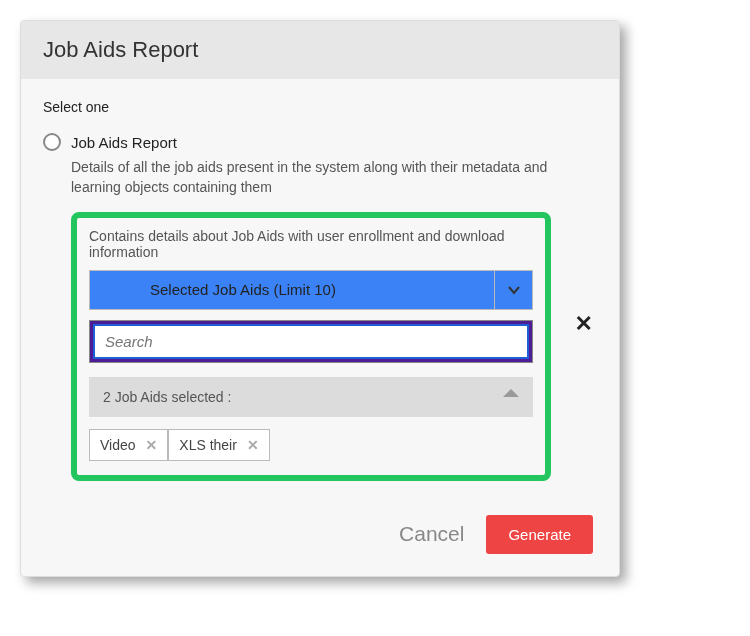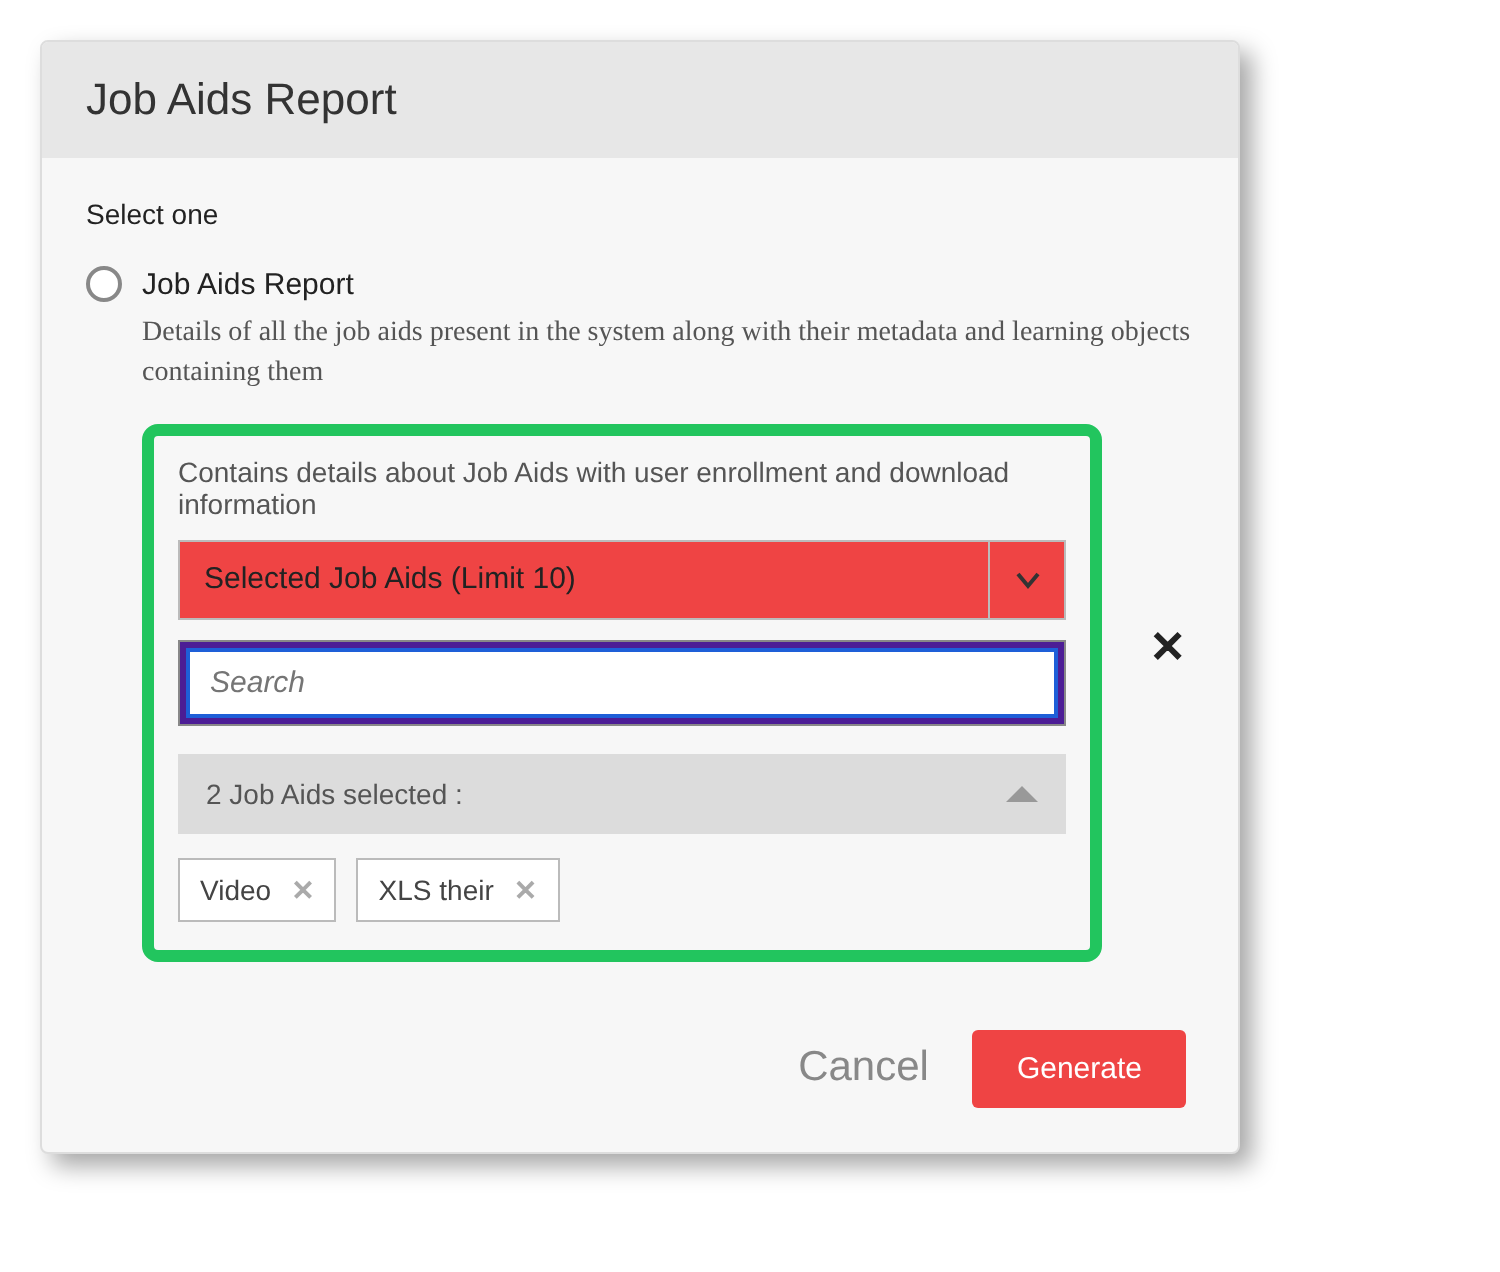--- a/index.html
+++ b/index.html
@@ -64,41 +64,41 @@
     .radio-label {
       font-size: 15px;
       color: #222;
     }
     .radio-desc {
       font-size: 14px;
       color: #555;
       margin-left: 28px;
       margin-bottom: 14px;
       line-height: 1.45;
-      font-family: Liberation Serif, serif;
     }
     .highlight-block {
       border: 6px solid #22c55e;
       border-radius: 8px;
       padding: 10px 12px 14px 12px;
       margin-left: 28px;
       margin-right: 46px;
       position: relative;
     }
     .sub-desc {
       font-size: 14px;
       color: #555;
       margin-bottom: 10px;
     }
     .select-wrap {
       display: flex;
       border: 1px solid #bbb;
-      background: #ef4444;
+      background: #3b82f6;
       height: 40px;
       margin-bottom: 10px;
+      padding-left: 48px;
     }
     .select-text {
       flex: 1;
       padding: 10px 12px;
       font-size: 15px;
       color: #222;
     }
     .select-toggle {
       width: 38px;
       border-left: 1px solid #bbb;
@@ -119,39 +119,37 @@
       padding: 7px 10px;
       font-size: 15px;
       font-style: italic;
       color: #777;
       outline: none;
     }
     .selected-bar {
       background: #dcdcdc;
       padding: 12px 14px;
       display: flex;
-      align-items: center;
       justify-content: space-between;
       margin-bottom: 12px;
     }
     .selected-text {
       font-size: 14px;
       color: #555;
     }
     .collapse-arrow {
       width: 0;
       height: 0;
       border-left: 8px solid transparent;
       border-right: 8px solid transparent;
       border-bottom: 8px solid #999;
       cursor: pointer;
     }
     .chips {
       display: flex;
-      gap: 10px;
     }
     .chip {
       border: 1px solid #bbb;
       background: #fff;
       padding: 7px 10px;
       font-size: 14px;
       color: #444;
       display: flex;
       align-items: center;
       gap: 10px;

